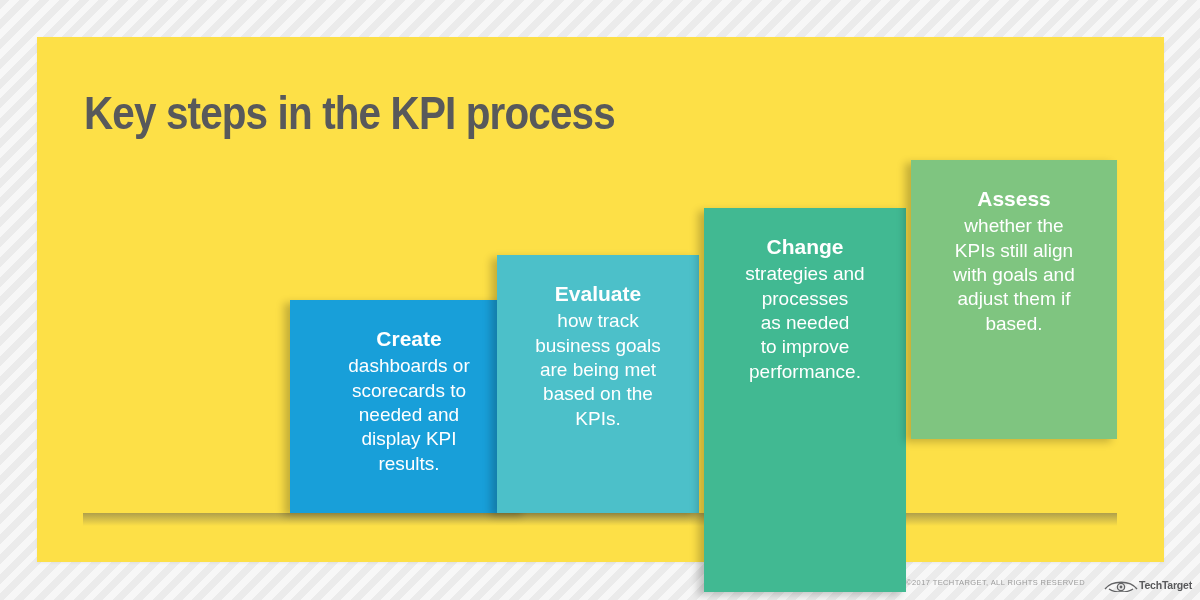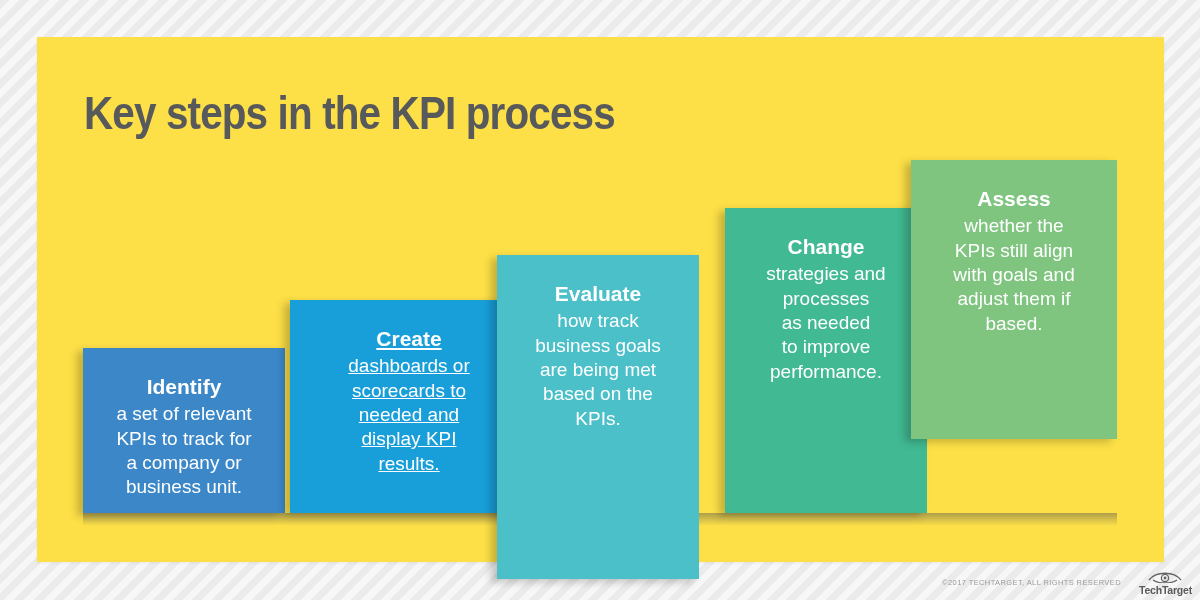--- a/index.html
+++ b/index.html
@@ -20,50 +20,43 @@
   .blocks-shadow{
     position:absolute;left:46px;top:476px;width:1034px;height:13px;z-index:0;
     background:linear-gradient(to bottom,rgba(80,80,80,0.45),rgba(255,255,255,0));
   }
   .step{
     position:absolute;color:#ffffff;text-align:center;
     box-shadow:-6px 3px 8px rgba(0,0,0,0.22);
     box-sizing:border-box;padding:26px 18px 0 18px;
   }
   .s1{left:46px; top:311px;width:202px;height:165px;z-index:1;}
-  .s2{left:253px;top:263px;width:238px;height:213px;z-index:2;text-decoration:underline;}
-  .s3{left:460px;top:218px;width:202px;height:324px;z-index:3;}
-  .s4{left:688px;top:171px;width:202px;height:305px;z-index:4;}
+  .s2{left:253px;top:263px;width:238px;height:213px;z-index:2;}
+  .s3{left:460px;top:218px;width:202px;height:258px;z-index:3;}
+  .s4{left:667px;top:171px;width:202px;height:384px;z-index:4;}
   .s5{left:874px;top:123px;width:206px;height:279px;z-index:5;}
   .step-heading{font-size:21px;font-weight:bold;line-height:1.25;}
   .step-body{font-size:19px;line-height:1.28;margin-top:2px;white-space:pre-line;}
   .footer{
     position:absolute;right:8px;bottom:5px;display:flex;align-items:flex-end;gap:18px;
   }
   .copyright{
     font-size:7.5px;color:#9b9b9b;letter-spacing:0.4px;margin-bottom:8px;white-space:nowrap;
   }
-  .logo{display:flex;flex-direction:column;align-items:center;line-height:1;text-align:right;}
+  .logo{display:flex;flex-direction:row;align-items:center;line-height:1;text-align:right;}
   .wordmark{font-size:10.5px;font-weight:bold;color:#595a5c;letter-spacing:-0.2px;margin-top:-1px;}
 </style>
 </head>
 <body>
 
 <div class="card">
   <h1 class="title" style="color: rgb(88, 89, 91);">Key steps in the KPI process</h1>
 
   <div class="blocks-shadow"></div>
 
-  <div class="step s1" style="background: rgb(59, 135, 200);">
-    <div class="step-heading">Identify</div>
-    <div class="step-body">a set of relevant
-KPIs to track for
-a company or
-business unit.</div>
-  </div>
 
   <div class="step s2" style="background: rgb(24, 159, 217);">
     <div class="step-heading">Create</div>
     <div class="step-body">dashboards or
 scorecards to
 needed and
 display KPI
 results.</div>
   </div>
 

